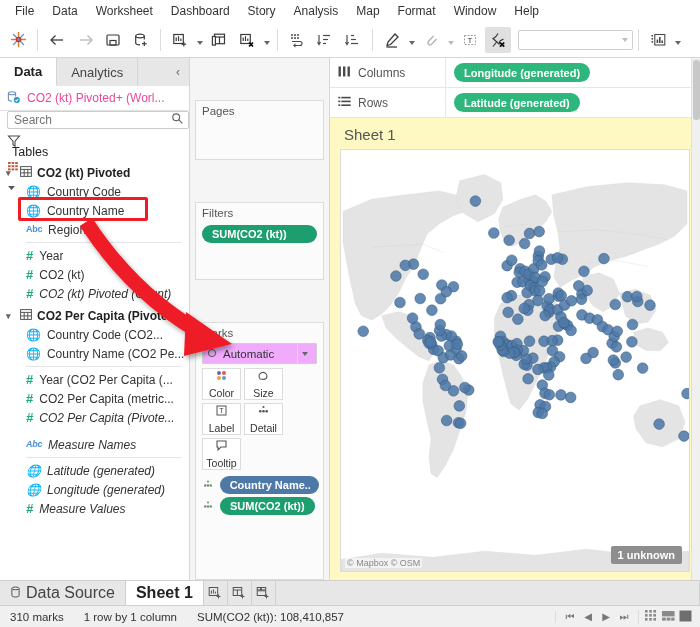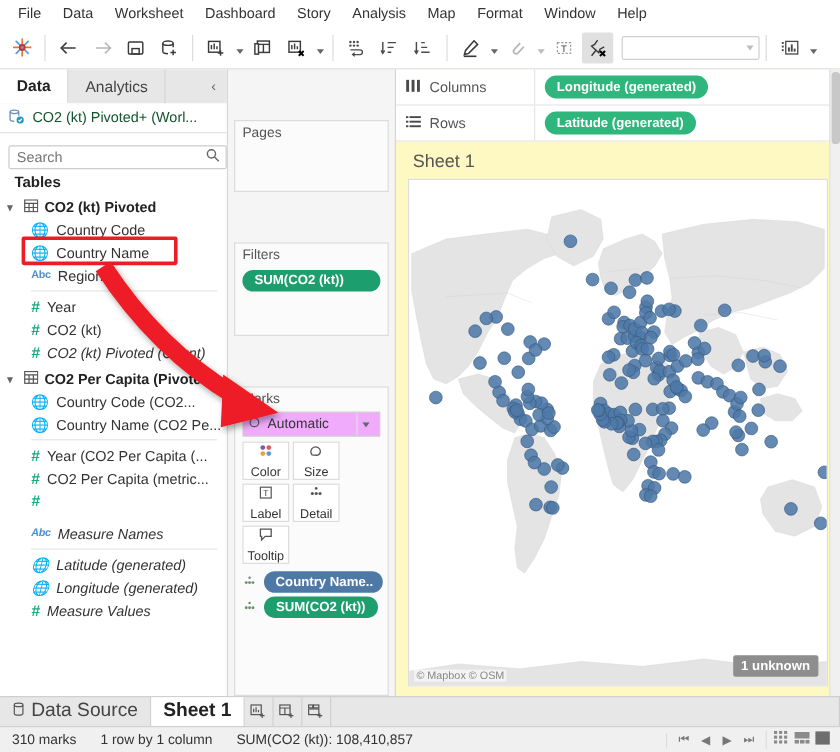--- a/index.html
+++ b/index.html
@@ -64,37 +64,37 @@
     padding:0 14px; display:flex; align-items:center; font-size:13px;
     color:#444; border-right:1px solid #d4d4d4;
   }
   .dp-tab.sel { background:#fff; font-weight:bold; color:#222; border-bottom:1px solid #fff; }
   #dp-collapse {
     margin-left:auto; width:22px; display:flex; align-items:center; justify-content:center;
     color:#666; font-size:12px;
   }
   #dp-source {
     height:25px; display:flex; align-items:center; padding:0 6px; gap:6px;
-    border-bottom:1px solid #e2e2e2; font-size:12px; color:#14532d;
+    border-bottom:1px solid #e2e2e2; font-size:12px; color:#ec4899;
     white-space:nowrap; overflow:hidden;
   }
   #dp-search-row {
-    height:30px; display:flex; align-items:flex-end; gap:5px; padding:0 7px;
+    height:30px; display:flex; align-items:flex-start; gap:5px; padding:0 7px;flex-direction:column;
   }
   #dp-search {
     flex:1; height:20px; border:1px solid #ccc; background:#fff; border-radius:2px;
     display:flex; align-items:center; padding:0 4px;
   }
   #dp-search input {
     flex:1; border:0; outline:0; font-size:12px; color:#999;
     font-family:"Liberation Sans", sans-serif; background:transparent;
   }
   #dp-tree { flex:1; overflow:hidden; padding-top:2px; }
   .tree-header {
-    font-weight:bold; font-size:12.5px; color:#222; padding:2px 0 4px 12px;
+    font-weight:normal; font-size:12.5px; color:#222; padding:2px 0 4px 12px;
   }
   .tbl-row {
     display:flex; align-items:center; gap:5px; height:19px; padding-left:6px;
     font-weight:bold; font-size:12px; color:#222;
   }
   .fld-row {
     display:flex; align-items:center; gap:6px; height:19px; padding-left:26px;
     font-size:12px; color:#333; white-space:nowrap; overflow:hidden;
   }
   .fld-row.ital { font-style:italic; }
@@ -547,20 +547,21 @@
       <div class="fld-row">
         <span class="ic-hash">#</span>
         <span class="ftxt">Year (CO2 Per Capita (...</span>
       </div>
       <div class="fld-row">
         <span class="ic-hash">#</span>
         <span class="ftxt">CO2 Per Capita (metric...</span>
       </div>
       <div class="fld-row ital">
         <span class="ic-hash">#</span>
+        <span class="ftxt">CO2 Per Capita (Pivote...</span>
       </div>
 
       <div class="fld-row ital" style="margin-top:8px">
         <span class="ic-abc">Abc</span>
         <span class="ftxt">Measure Names</span>
       </div>
       <div class="tree-divider"></div>
       <div class="fld-row ital">
         <span class="ic-globe-g">🌐</span>
         <span class="ftxt">Latitude (generated)</span>

